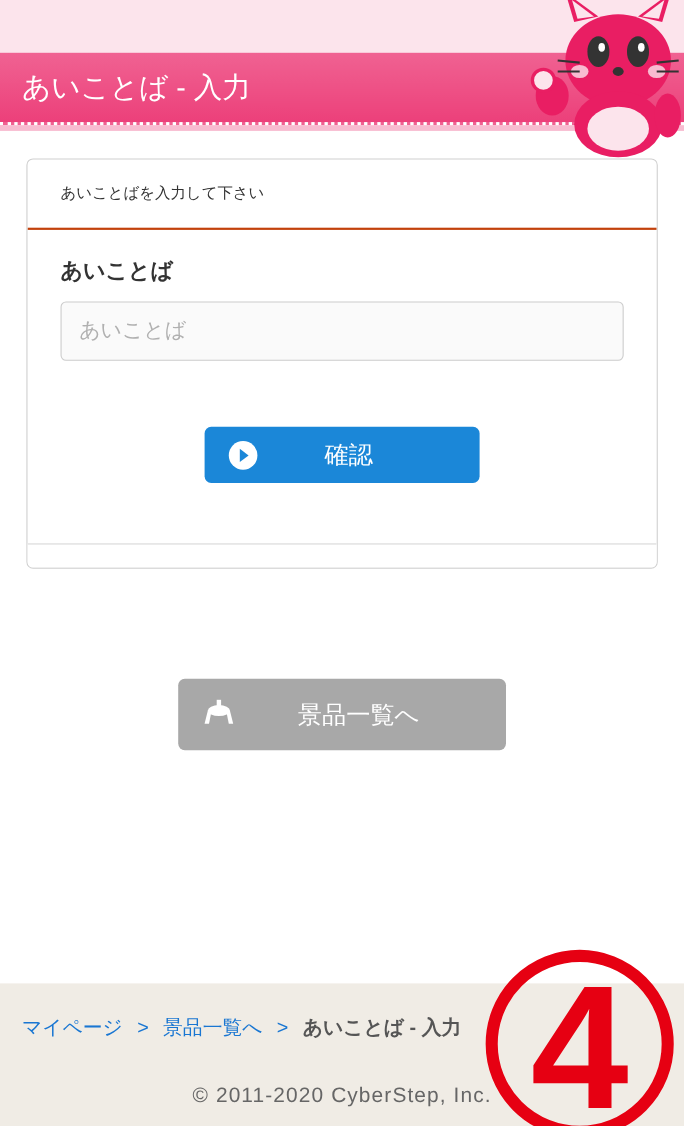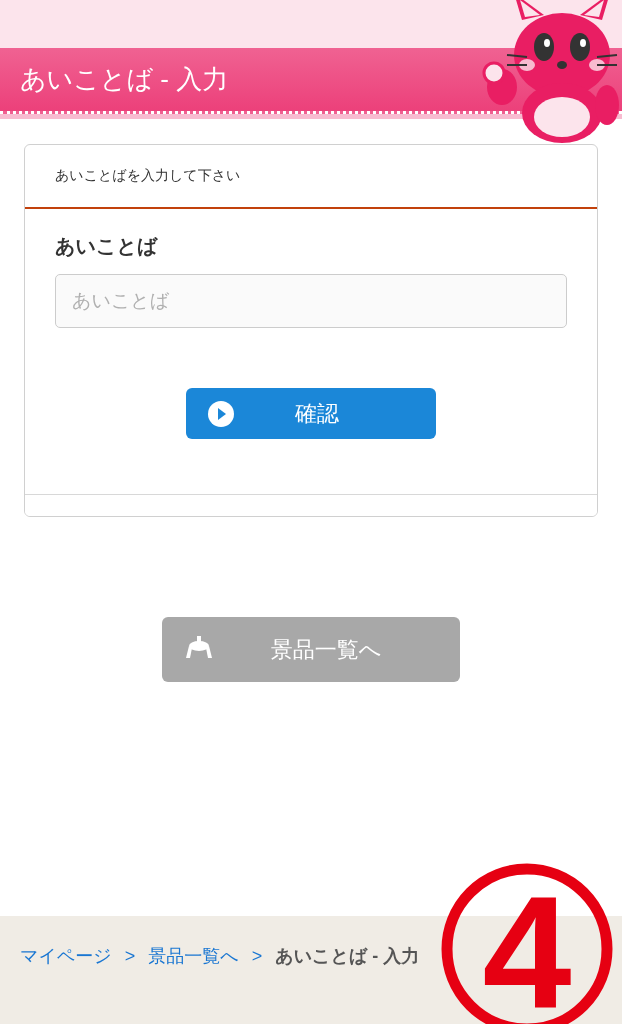--- a/index.html
+++ b/index.html
@@ -227,18 +227,19 @@
 </button>
 
 <div class="footer">
   <div class="breadcrumb">
     <a href="#">マイページ</a>
     <span class="sep">&gt;</span>
     <a href="#">景品一覧へ</a>
     <span class="sep">&gt;</span>
     <span class="current">あいことば - 入力</span>
   </div>
+  <div class="copyright">© 2011-2020 CyberStep, Inc.</div>
 </div>
 
 <svg class="badge-number" viewBox="0 0 180 180">
   <circle cx="90" cy="90" r="80" fill="none" stroke="#e60012" stroke-width="11"></circle>
   <text x="90" y="148" font-size="160" font-weight="700" fill="#e60012" text-anchor="middle" font-family="Arial, sans-serif">4</text>
 </svg>
 
 </body></html>

